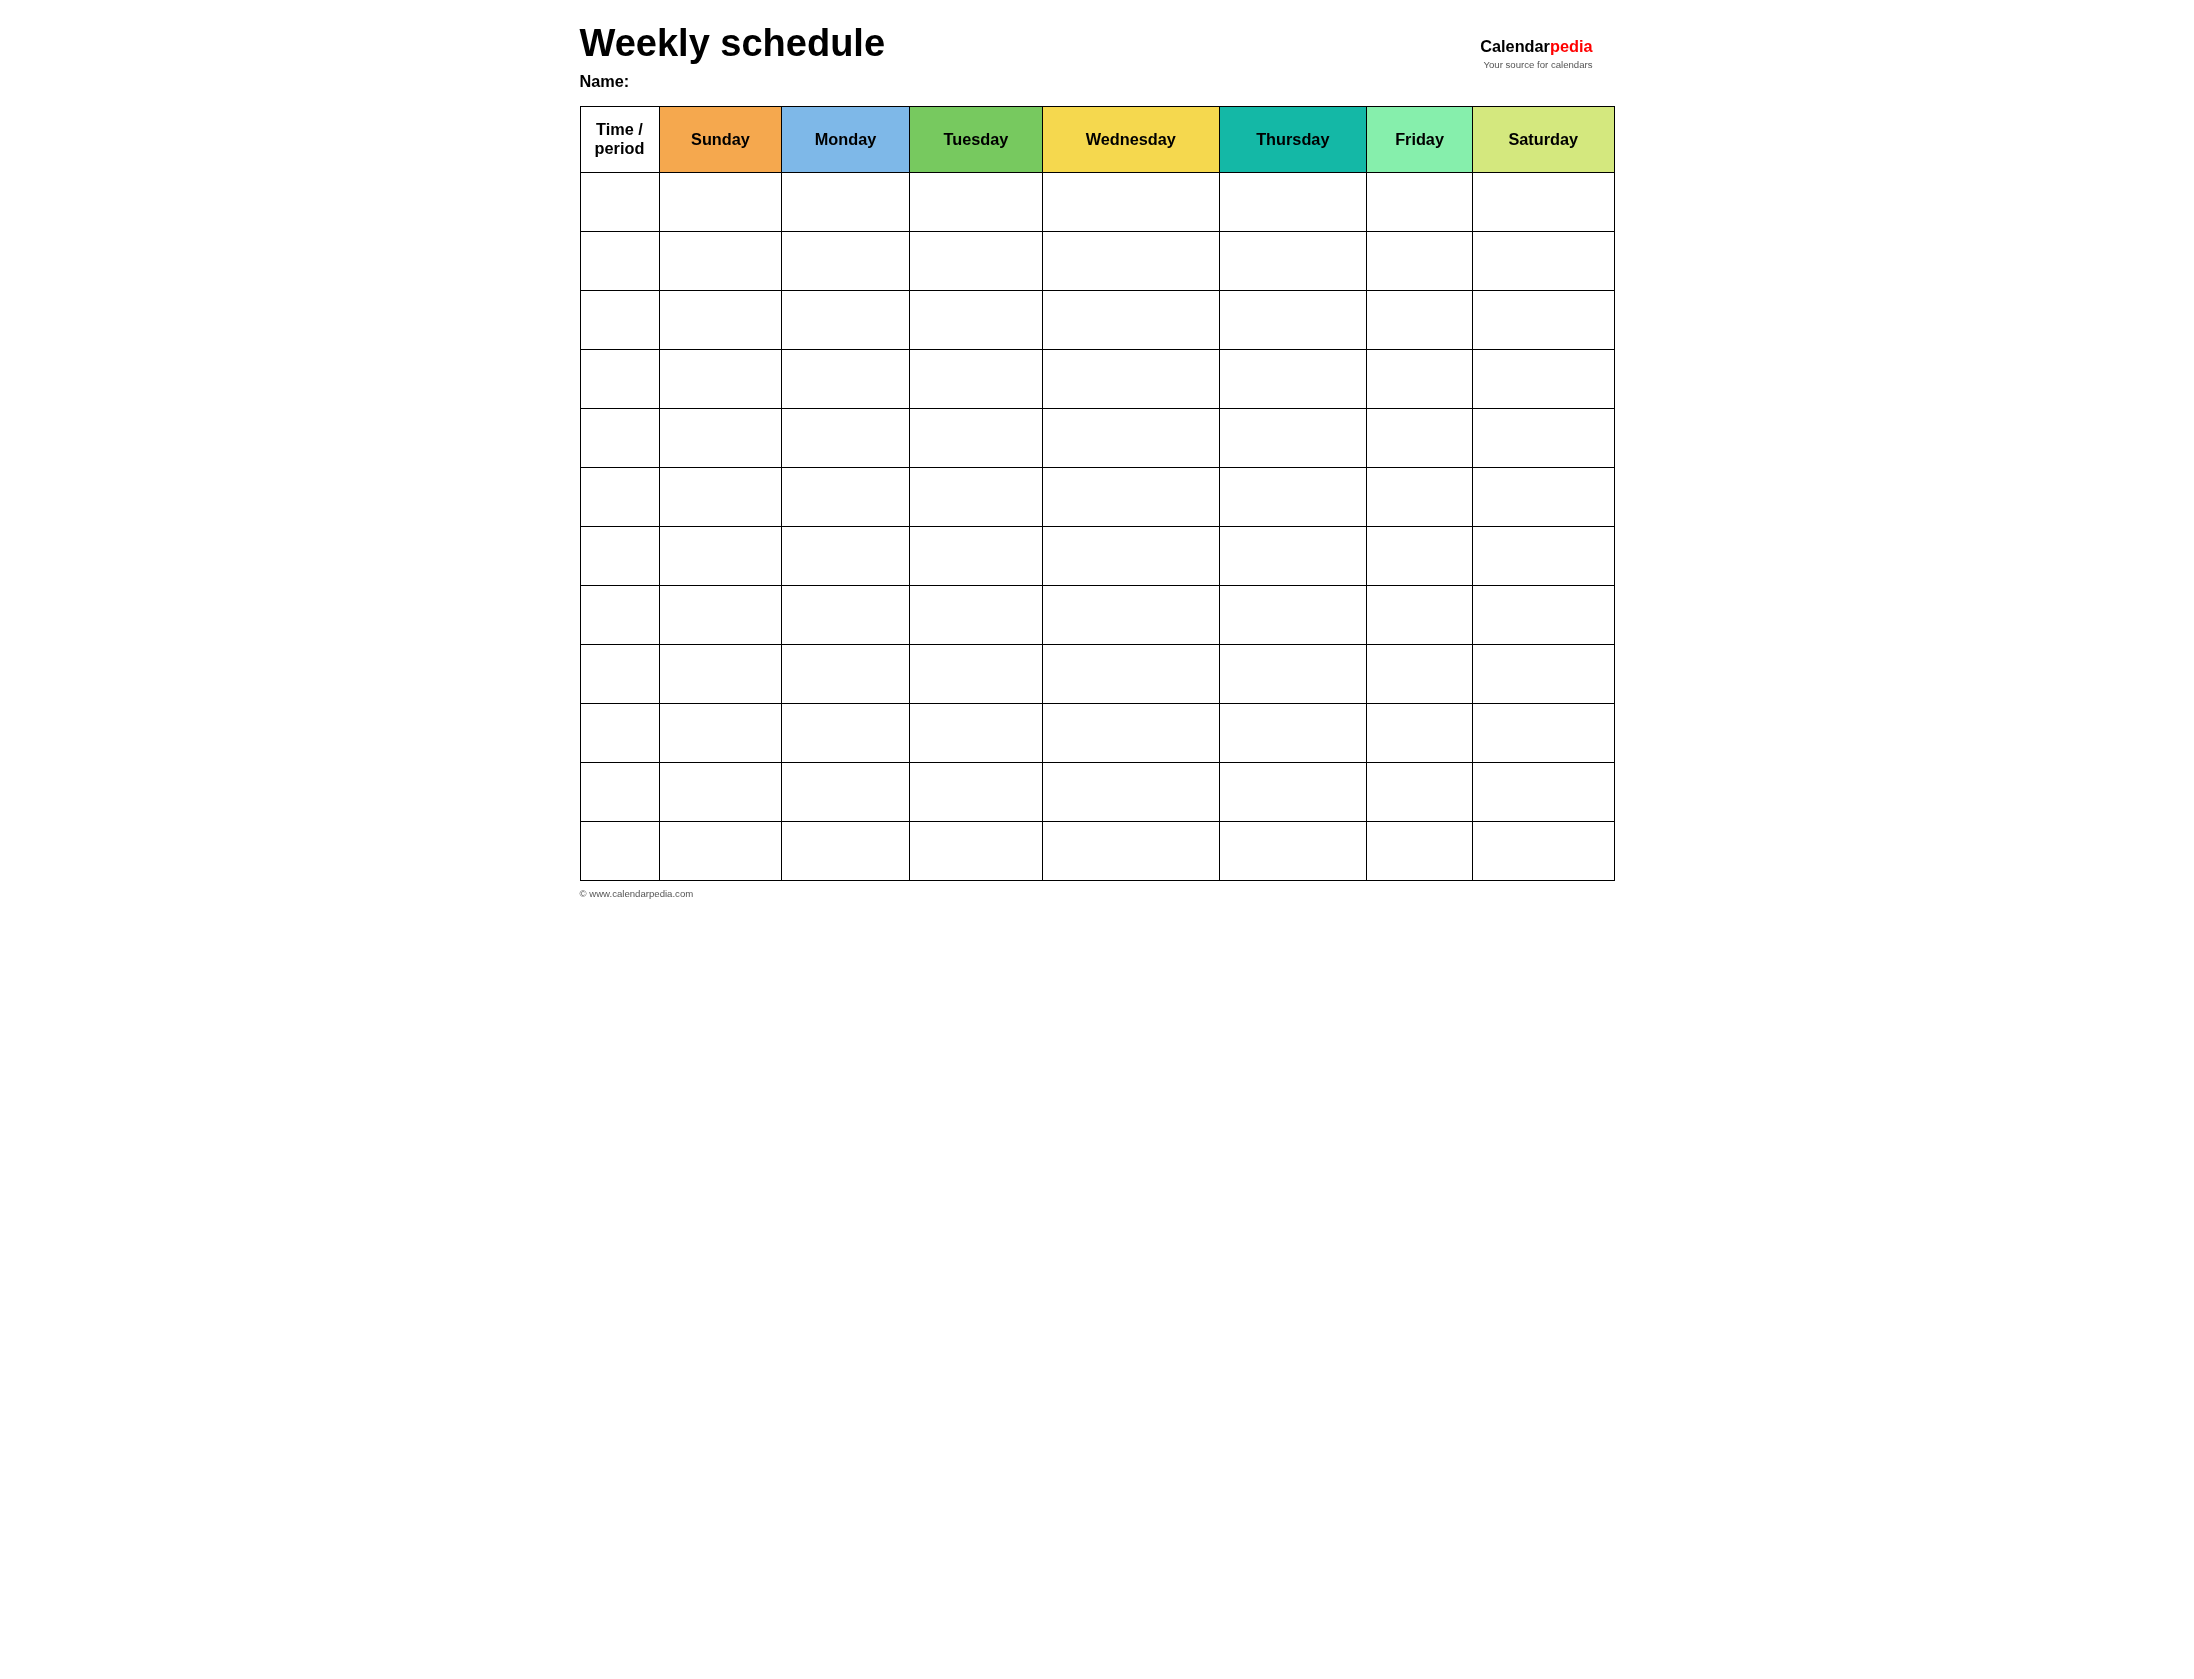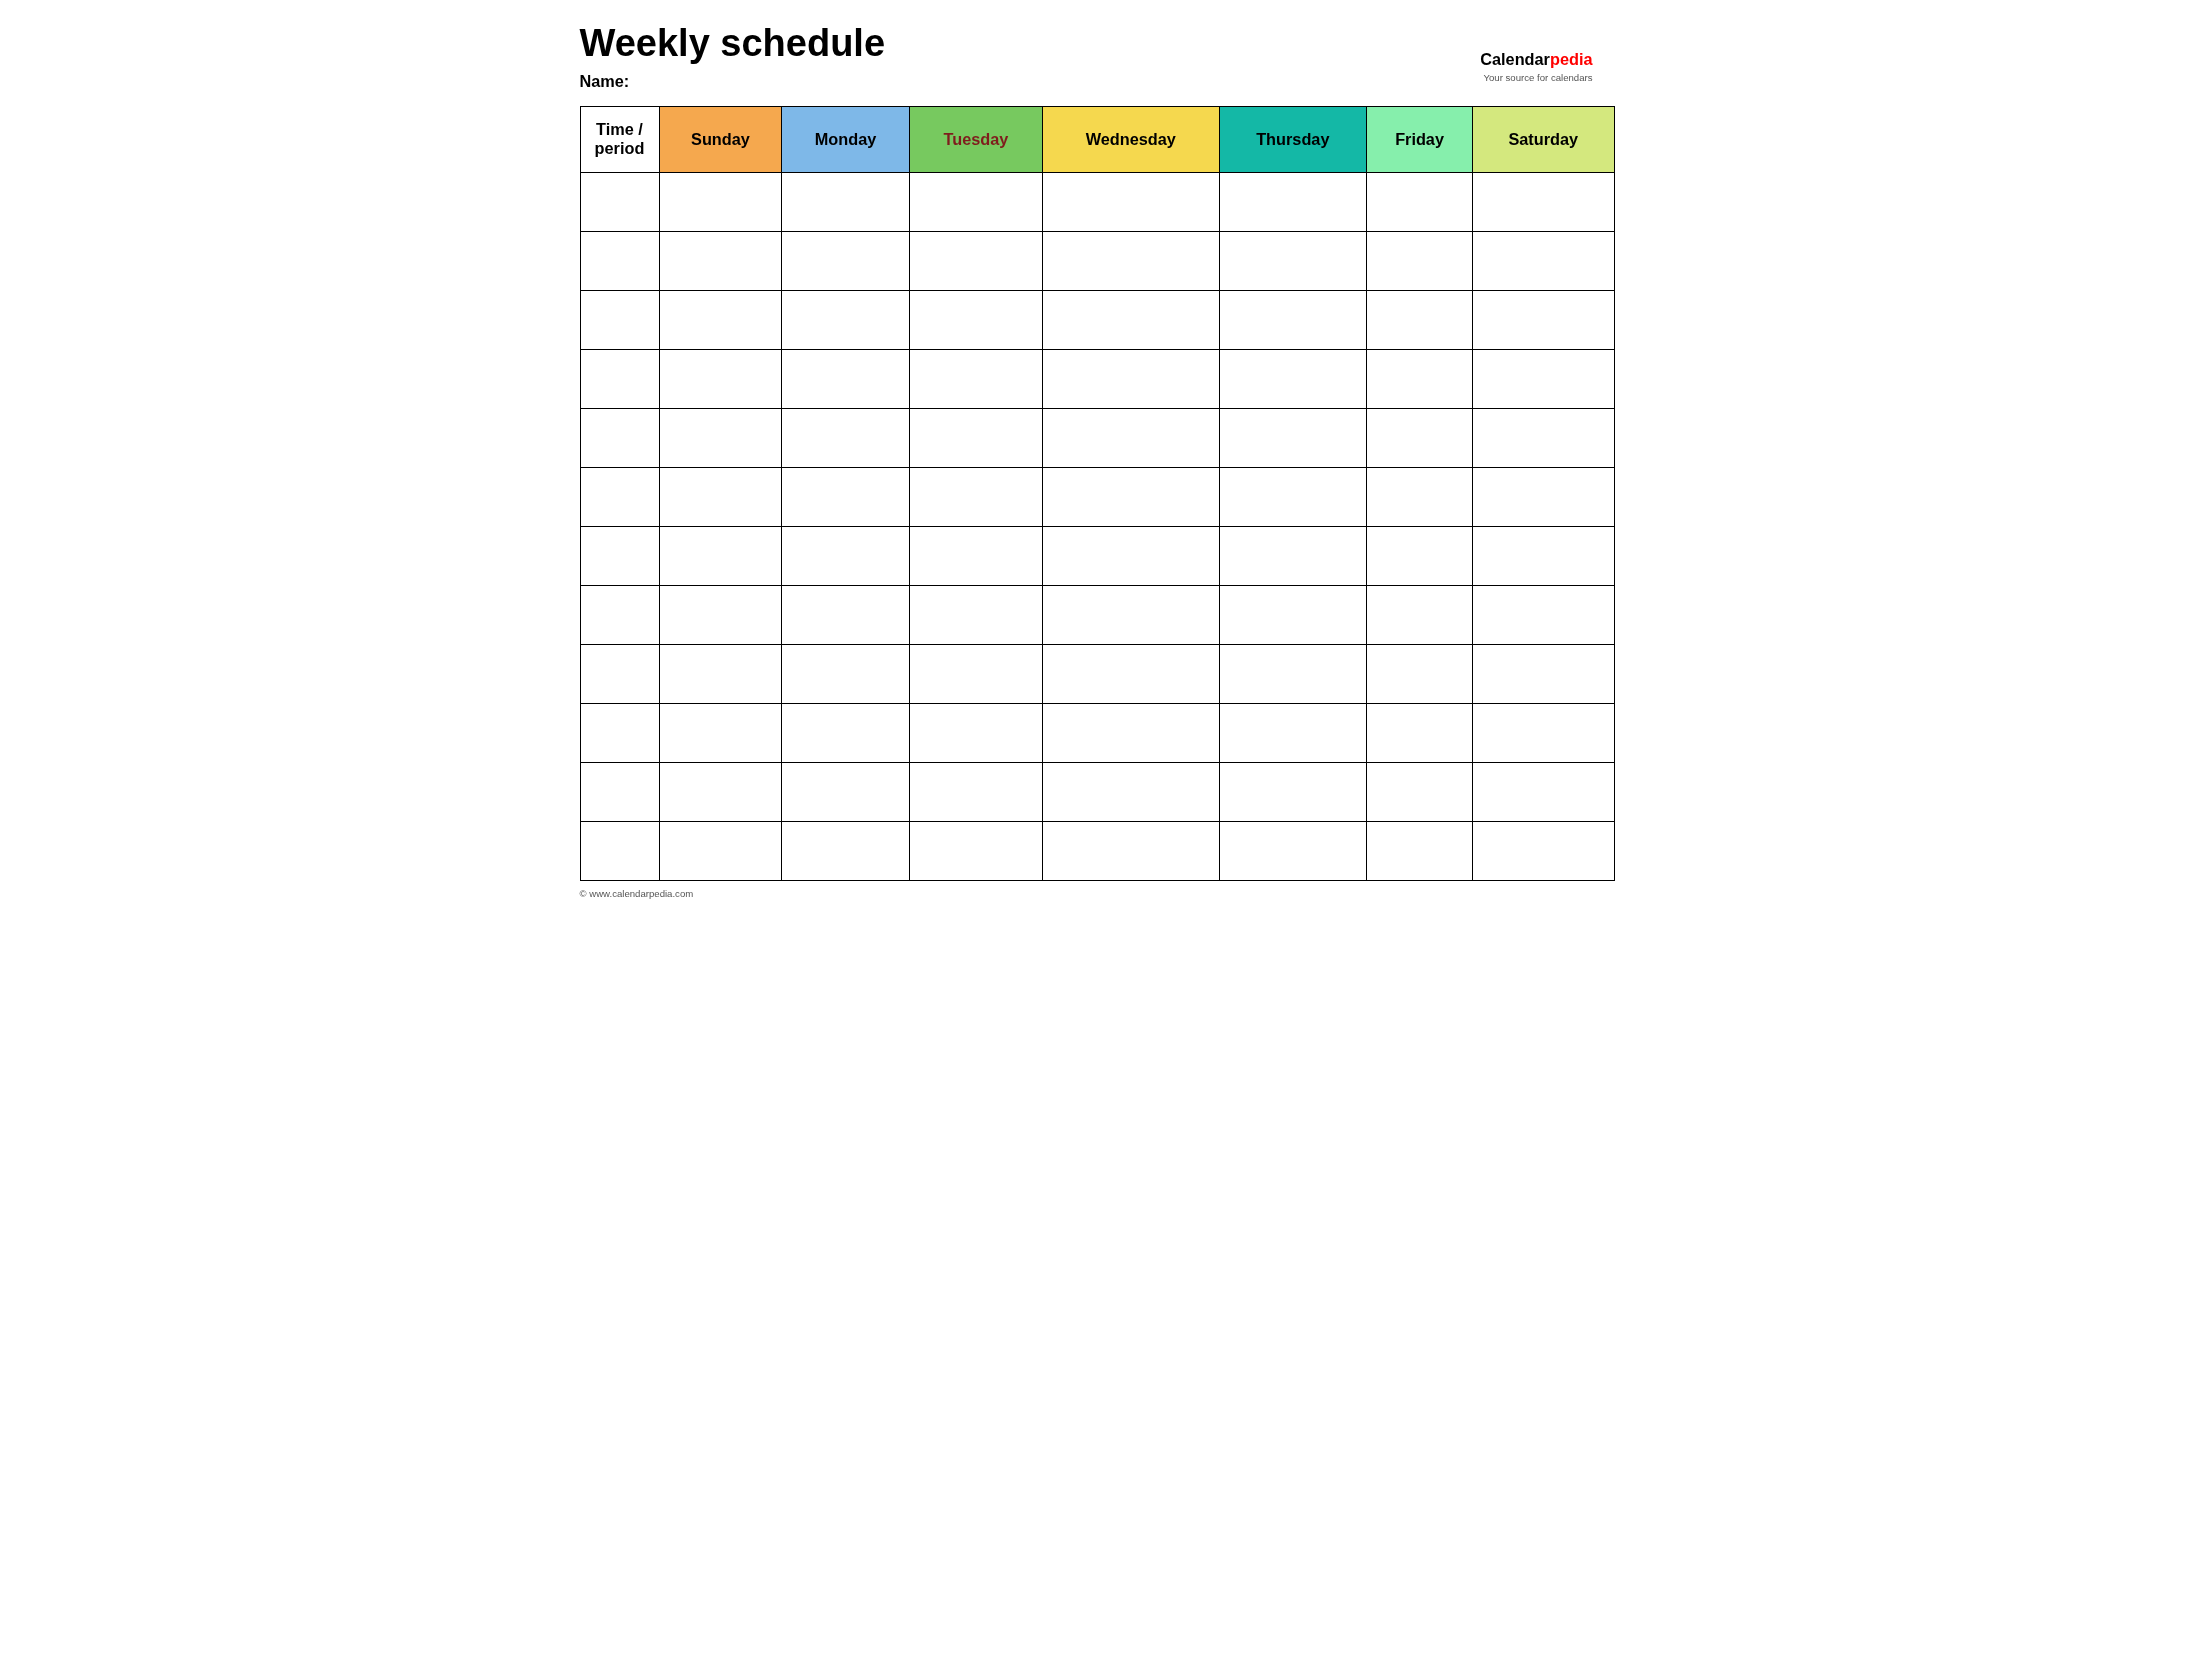--- a/index.html
+++ b/index.html
@@ -25,21 +25,21 @@
 
     .name-label {
       font-size: 16.3px;
       font-weight: bold;
       color: #000;
       margin-bottom: 15px;
     }
 
     .logo-area {
       position: absolute;
-      top: 26px;
+      top: 13px;
       right: 22px;
       text-align: right;
       font-size: 13.3px;
       line-height: 1.4;
     }
 
     .logo-calendar {
       font-size: 16.3px;
       font-weight: bold;
       color: #000;
@@ -90,21 +90,21 @@
       color: #000;
     }
 
     .col-monday {
       background: #7eb8e8;
       color: #000000;
     }
 
     .col-tuesday {
       background: #77c95f;
-      color: #7f1d1d;
+      color: #000000;
     }
 
     .col-wednesday {
       background: #f5d84e;
       color: #000;
     }
 
     .col-thursday {
       background: #14b8a6;
       color: #000;

